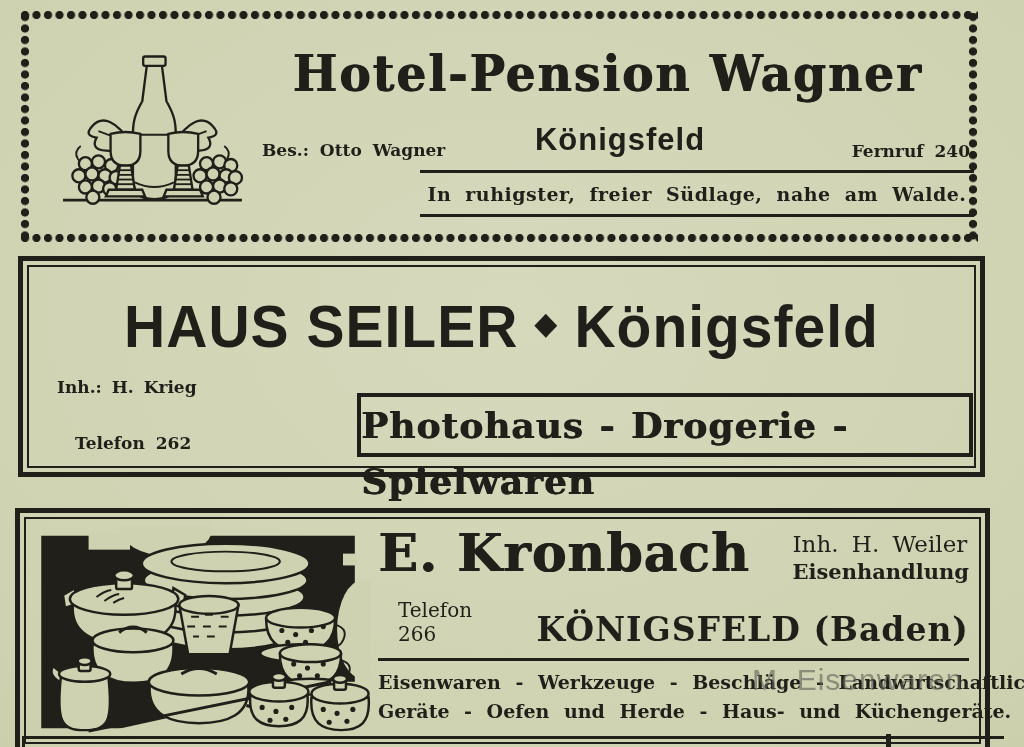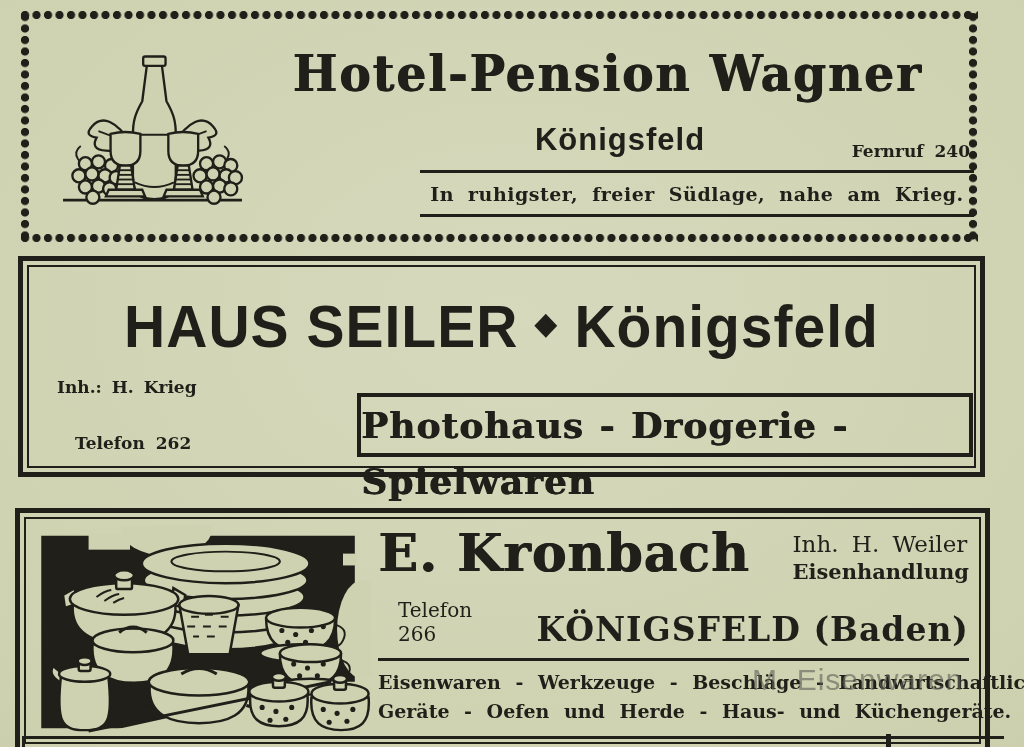--- a/index.html
+++ b/index.html
@@ -140,23 +140,24 @@
       <path class="pf" d="M127,87 L127,105 Q127,121 143,121 Q159,121 159,105 L159,87 Q143,83 127,87 Z"></path>
       <path class="pf" d="M137,121 L133,147 L153,147 L149,121 Z"></path>
       <line class="s2" x1="136" y1="126" x2="150" y2="126"></line>
         <line class="s2" x1="135.5" y1="131" x2="150.5" y2="131"></line>
       <line class="s2" x1="135" y1="136" x2="151" y2="136"></line>
         <line class="s2" x1="134.5" y1="141" x2="151.5" y2="141"></line>
       <path class="pf" d="M125,147 L161,147 L164,154 L122,154 Z"></path>
     </svg>
 
     <div class="abs wagner-title">Hotel-Pension Wagner</div>
+    <div class="abs wagner-owner">Bes.: Otto Wagner</div>
     <div class="abs wagner-city">Königsfeld</div>
     <div class="abs wagner-phone">Fernruf 240</div>
-    <div class="abs wagner-slogan">In ruhigster, freier Südlage, nahe am Krieg.</div>
+    <div class="abs wagner-slogan">In ruhigster, freier Südlage, nahe am Walde.</div>
   </div>
 
   <div class="abs frame ad2">
     <div class="frame-inner">
       <div class="abs seiler-title"><span>HAUS SEILER</span><span class="seiler-sep">◆</span><span>Königsfeld</span></div>
       <div class="abs seiler-owner">Inh.: H. Krieg</div>
       <div class="abs seiler-phone">Telefon 262</div>
       <div class="abs seiler-box">Photohaus - Drogerie - Spielwaren</div>
     </div>
   </div>

